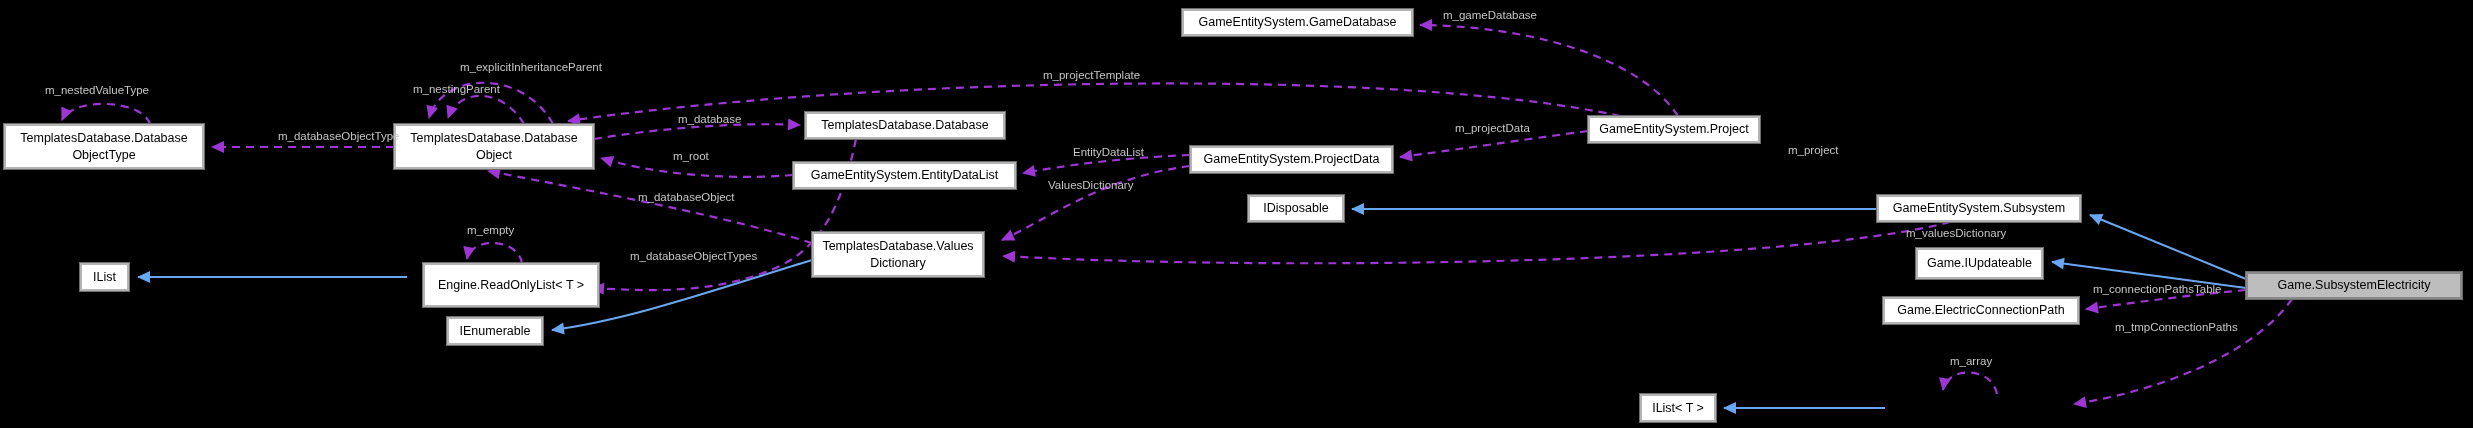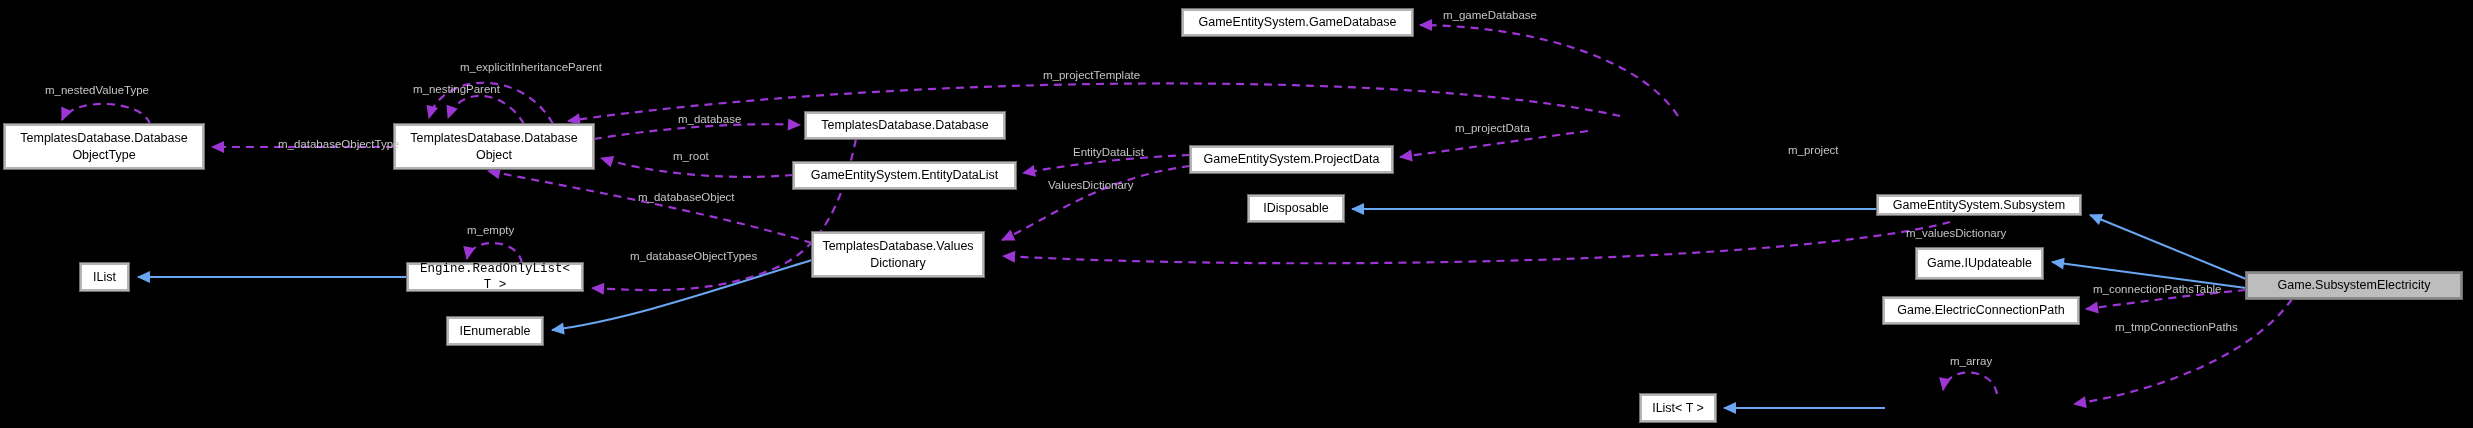--- a/index.html
+++ b/index.html
@@ -87,32 +87,33 @@
   <div class="node" style="left:4px;top:124px;width:200px;height:45px;">TemplatesDatabase.Database
 ObjectType</div>
   <div class="node" style="left:394px;top:124px;width:200px;height:45px;">TemplatesDatabase.Database
 Object</div>
   <div class="node" style="left:805px;top:112px;width:200px;height:27px;">TemplatesDatabase.Database</div>
   <div class="node" style="left:793px;top:162px;width:223px;height:27px;">GameEntitySystem.EntityDataList</div>
   <div class="node" style="left:812px;top:232px;width:172px;height:45px;">TemplatesDatabase.Values
 Dictionary</div>
   <div class="node" style="left:1182px;top:9px;width:231px;height:27px;">GameEntitySystem.GameDatabase</div>
   <div class="node" style="left:1190px;top:146px;width:203px;height:27px;">GameEntitySystem.ProjectData</div>
+  <div class="node" style="left:1588px;top:116px;width:172px;height:27px;">GameEntitySystem.Project</div>
   <div class="node" style="left:1248px;top:195px;width:96px;height:27px;">IDisposable</div>
-  <div class="node" style="left:1877px;top:195px;width:204px;height:20px;">GameEntitySystem.Subsystem</div>
+  <div class="node" style="left:1877px;top:195px;width:204px;height:27px;">GameEntitySystem.Subsystem</div>
   <div class="node" style="left:1916px;top:248px;width:127px;height:31px;">Game.IUpdateable</div>
   <div class="node" style="left:1883px;top:297px;width:196px;height:27px;">Game.ElectricConnectionPath</div>
   <div class="node current" style="left:2246px;top:272px;width:216px;height:27px;">Game.SubsystemElectricity</div>
   <div class="node" style="left:80px;top:263px;width:49px;height:28px;">IList</div>
-  <div class="node" style="left:407px;top:263px;width:176px;height:28px;font-family:Liberation Mono, monospace;">Engine.ReadOnlyList&lt; T &gt;</div>
+  <div class="node" style="left:423px;top:263px;width:176px;height:44px;">Engine.ReadOnlyList&lt; T &gt;</div>
   <div class="node" style="left:447px;top:317px;width:96px;height:28px;">IEnumerable</div>
   <div class="node" style="left:1640px;top:394px;width:76px;height:28px;">IList&lt; T &gt;</div>
 
   <span class="elabel" style="left:45px;top:84px;">m_nestedValueType</span>
-  <span class="elabel" style="left:230px;top:138px;padding-left:48px;">m_databaseObjectType</span>
+  <span class="elabel" style="left:230px;top:130px;padding-left:48px;">m_databaseObjectType</span>
   <span class="elabel" style="left:413px;top:61px;margin-left:47px;">m_explicitInheritanceParent</span>
   <span class="elabel" style="left:413px;top:83px;">m_nestingParent</span>
   <span class="elabel" style="left:657px;top:113px;padding-left:21px;">m_database</span>
   <span class="elabel" style="left:673px;top:150px;">m_root</span>
   <span class="elabel" style="left:638px;top:191px;">m_databaseObject</span>
   <span class="elabel" style="left:630px;top:250px;">m_databaseObjectTypes</span>
   <span class="elabel" style="left:467px;top:224px;">m_empty</span>
   <span class="elabel" style="left:1043px;top:69px;">m_projectTemplate</span>
   <span class="elabel" style="left:1057px;top:146px;padding-left:16px;">EntityDataList</span>
   <span class="elabel" style="left:1048px;top:179px;">ValuesDictionary</span>

